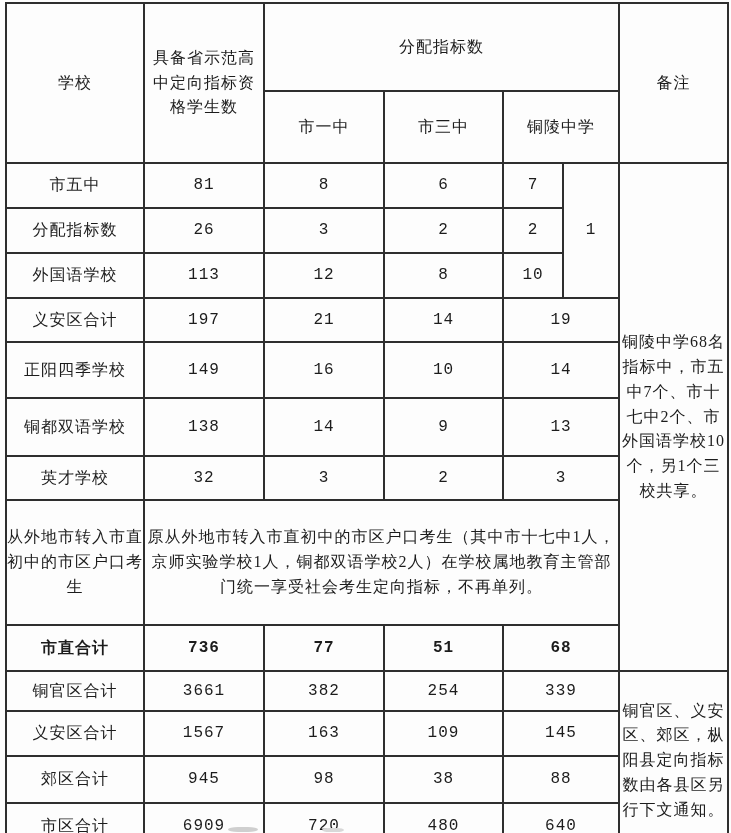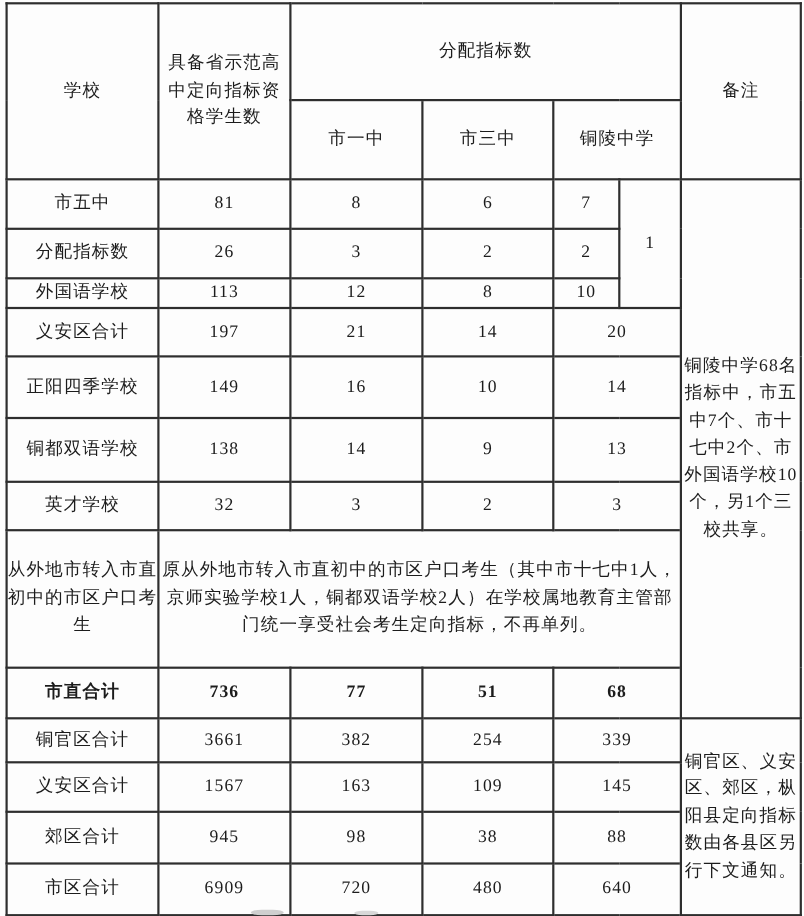--- a/index.html
+++ b/index.html
@@ -37,21 +37,21 @@
   }
   td.hd {
     font-size: 16px;
   }
   td.wrap5 {
     padding: 0 16px;
     line-height: 25px;
   }
   td.num {
     font-size: 15px;
-    font-family: Liberation Serif, serif;
+    font-family: Liberation Mono, monospace;
     letter-spacing: 0;
   }
   tr.bold-row td {
     font-weight: bold;
   }
   td.transfer-label {
     padding: 0 15px;
     line-height: 27px;
   }
   td.transfer-note {
@@ -127,34 +127,34 @@
       </tr>
 
       <tr style="height:45px">
         <td>分配指标数</td>
         <td class="num">26</td>
         <td class="num">3</td>
         <td class="num">2</td>
         <td class="num">2</td>
       </tr>
 
-      <tr style="height:27px">
+      <tr style="height:45px">
         <td>外国语学校</td>
         <td class="num">113</td>
         <td class="num">12</td>
         <td class="num">8</td>
         <td class="num">10</td>
       </tr>
 
       <tr style="height:44px">
         <td>义安区合计</td>
         <td class="num">197</td>
         <td class="num">21</td>
         <td class="num">14</td>
-        <td colspan="2" class="num">20</td>
+        <td colspan="2" class="num">19</td>
       </tr>
 
       <tr style="height:56px">
         <td>正阳四季学校</td>
         <td class="num">149</td>
         <td class="num">16</td>
         <td class="num">10</td>
         <td colspan="2" class="num">14</td>
       </tr>
 

